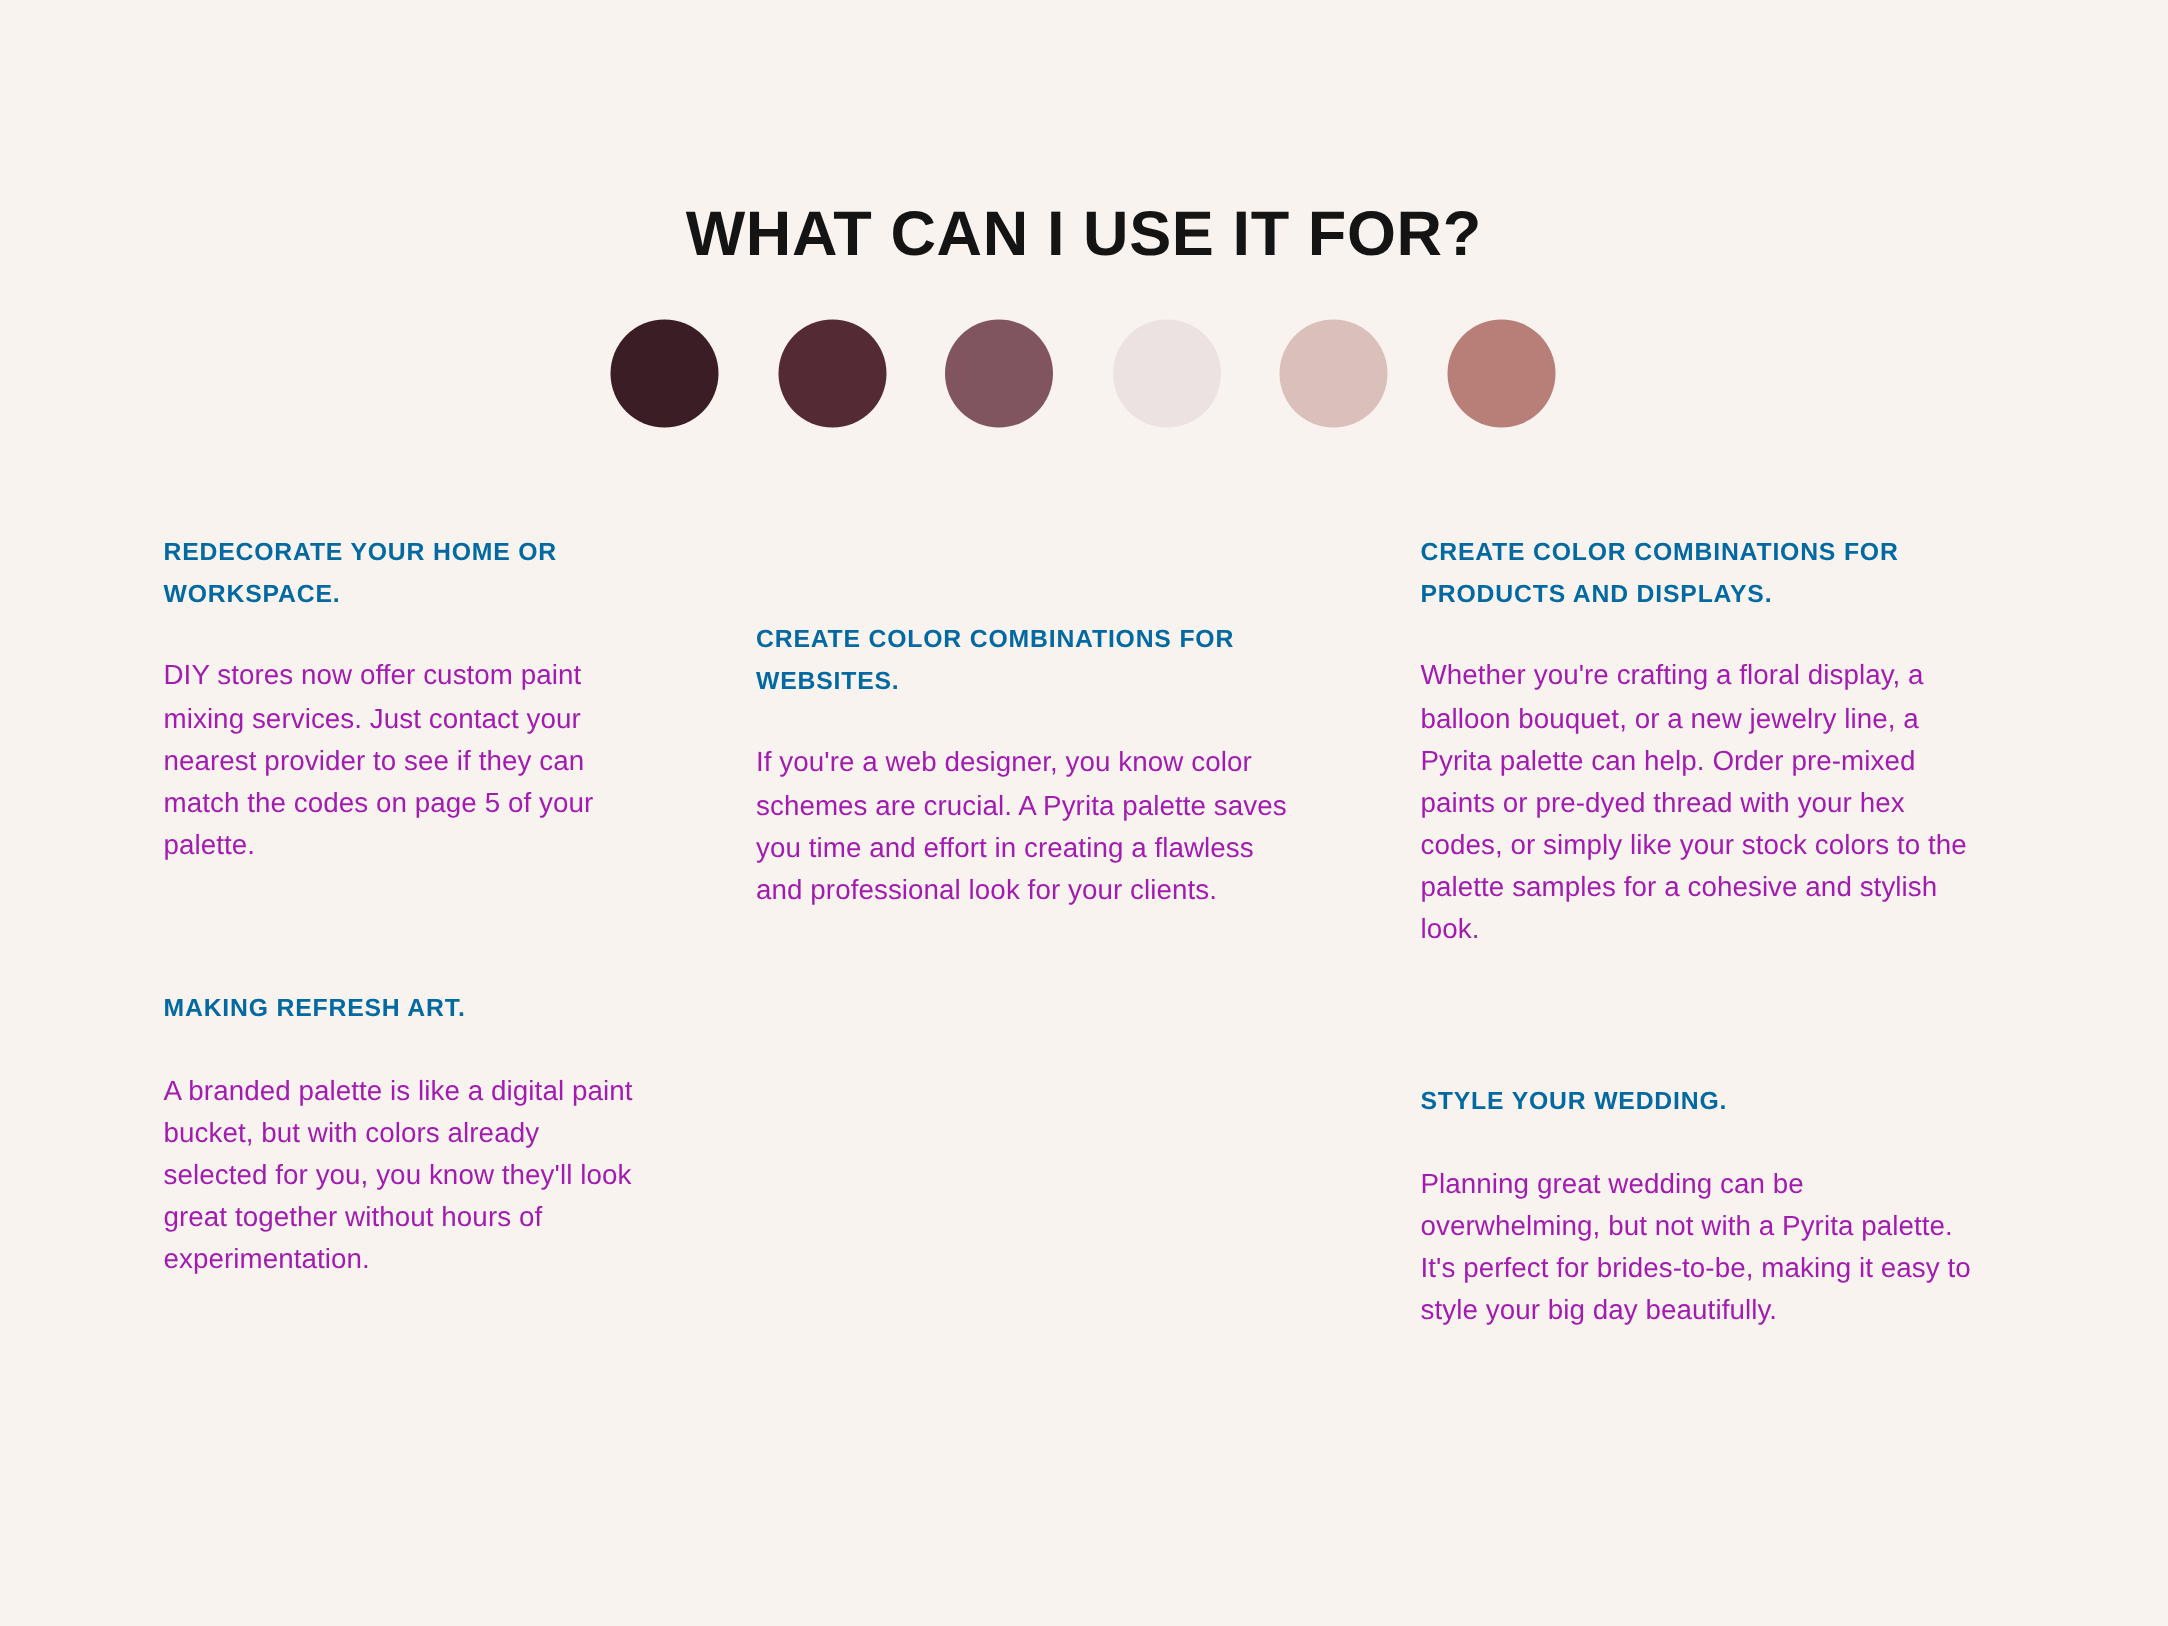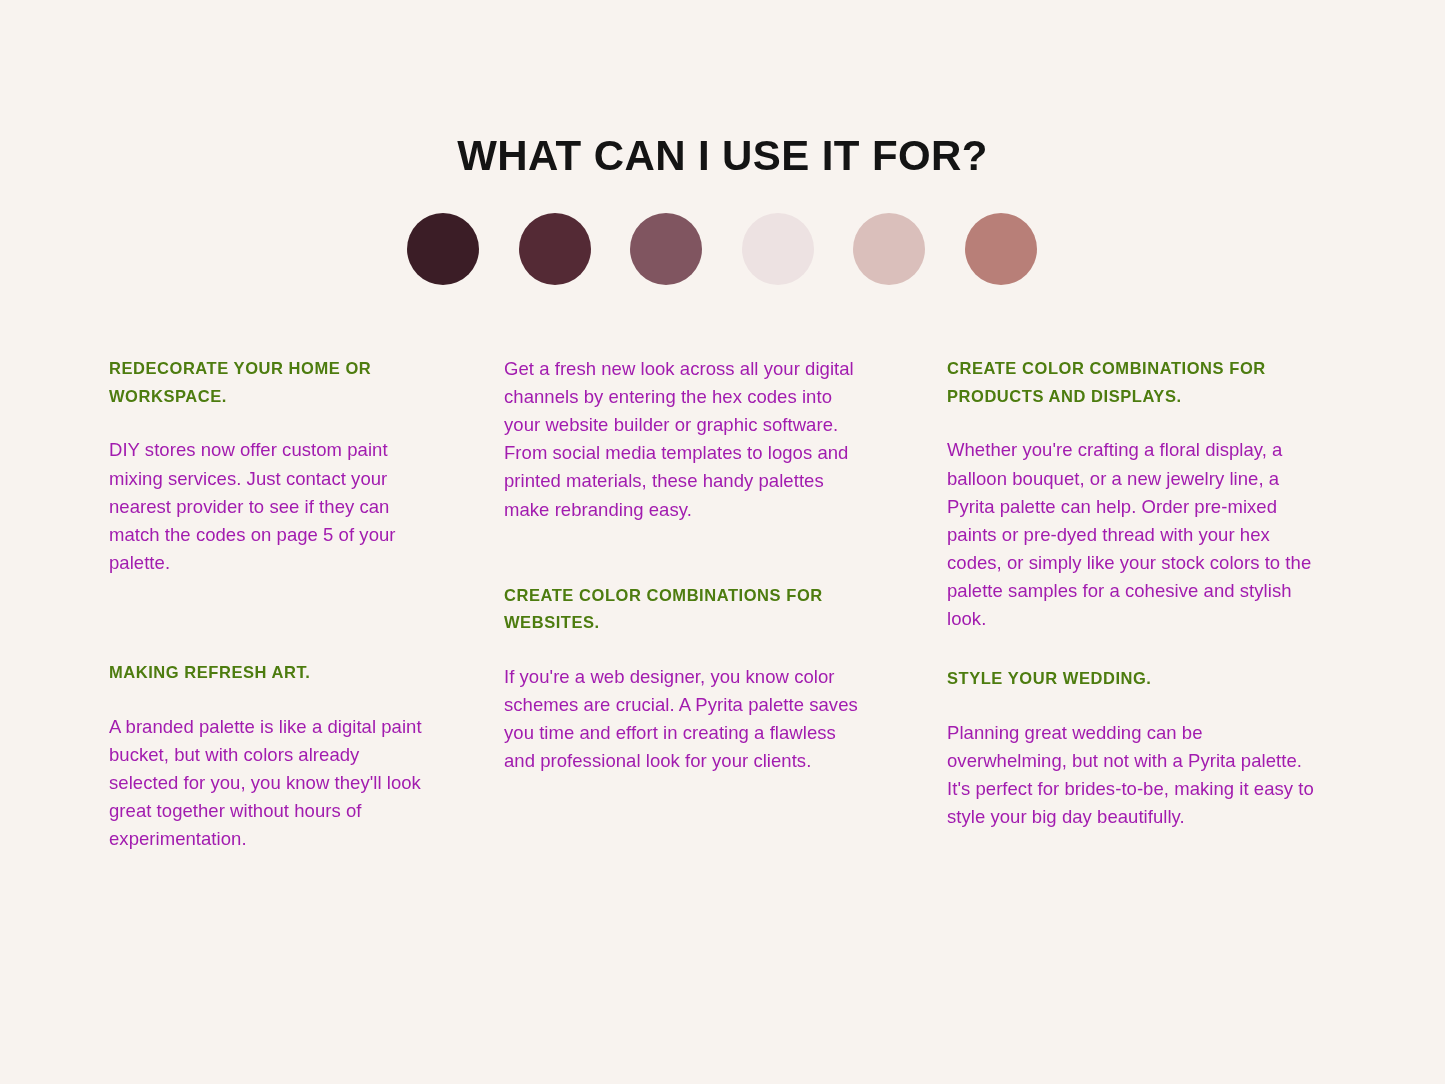--- a/index.html
+++ b/index.html
@@ -72,37 +72,37 @@
   .col-2 { width: 445px; padding-left: 54px; padding-right: 25px; }
   .col-3 { width: 550px; padding-left: 52px; padding-right: 118px; }
 
   .block { margin-bottom: 0; }
   .block + .block { margin-top: 62px; }
 
   .block-heading {
     font-size: 16.5px;
     font-weight: 700;
     letter-spacing: 0.55px;
-    color: #4d7c0f;
+    color: #0369a1;
     line-height: 1.68;
     margin: 0 0 26px 0;
   }
   .block-body {
     font-size: 18.5px;
     font-weight: 400;
     color: #a21caf;
     line-height: 1.52;
     margin: 0;
     letter-spacing: 0.05px;
   }
 
   
   .col-1 .block + .block { margin-top: 82px; }
   .col-2 .block + .block { margin-top: 58px; }
-  .col-3 .block + .block { margin-top: 32px; }
+  .col-3 .block + .block { margin-top: 88px; }
 </style>
 </head>
 <body style="background: rgb(248, 243, 239);">
 
 <div class="page" style="background: rgb(248, 243, 239);">
 
   <h1 class="page-title">WHAT CAN I USE IT FOR?</h1>
 
   <div class="swatch-row">
     <div class="swatch" style="background: rgb(59, 29, 38);"></div>
@@ -121,21 +121,20 @@
         <p class="block-body">DIY stores now offer custom paint mixing services. Just contact your nearest provider to see if they can match the codes on page 5 of your palette.</p>
       </div>
       <div class="block">
         <div class="block-heading">MAKING REFRESH ART.</div>
         <p class="block-body">A branded palette is like a digital paint bucket, but with colors already selected for you, you know they'll look great together without hours of experimentation.</p>
       </div>
     </div>
 
     <div class="column col-2">
       <div class="block">
-        <p class="block-body">Get a fresh new look across all your digital channels by entering the hex codes into your website builder or graphic software. From social media templates to logos and printed materials, these handy palettes make rebranding easy.</p>
       </div>
       <div class="block">
         <div class="block-heading">CREATE COLOR COMBINATIONS FOR WEBSITES.</div>
         <p class="block-body">If you're a web designer, you know color schemes are crucial. A Pyrita palette saves you time and effort in creating a flawless and professional look for your clients.</p>
       </div>
     </div>
 
     <div class="column col-3">
       <div class="block">
         <div class="block-heading">CREATE COLOR COMBINATIONS FOR PRODUCTS AND DISPLAYS.</div>

